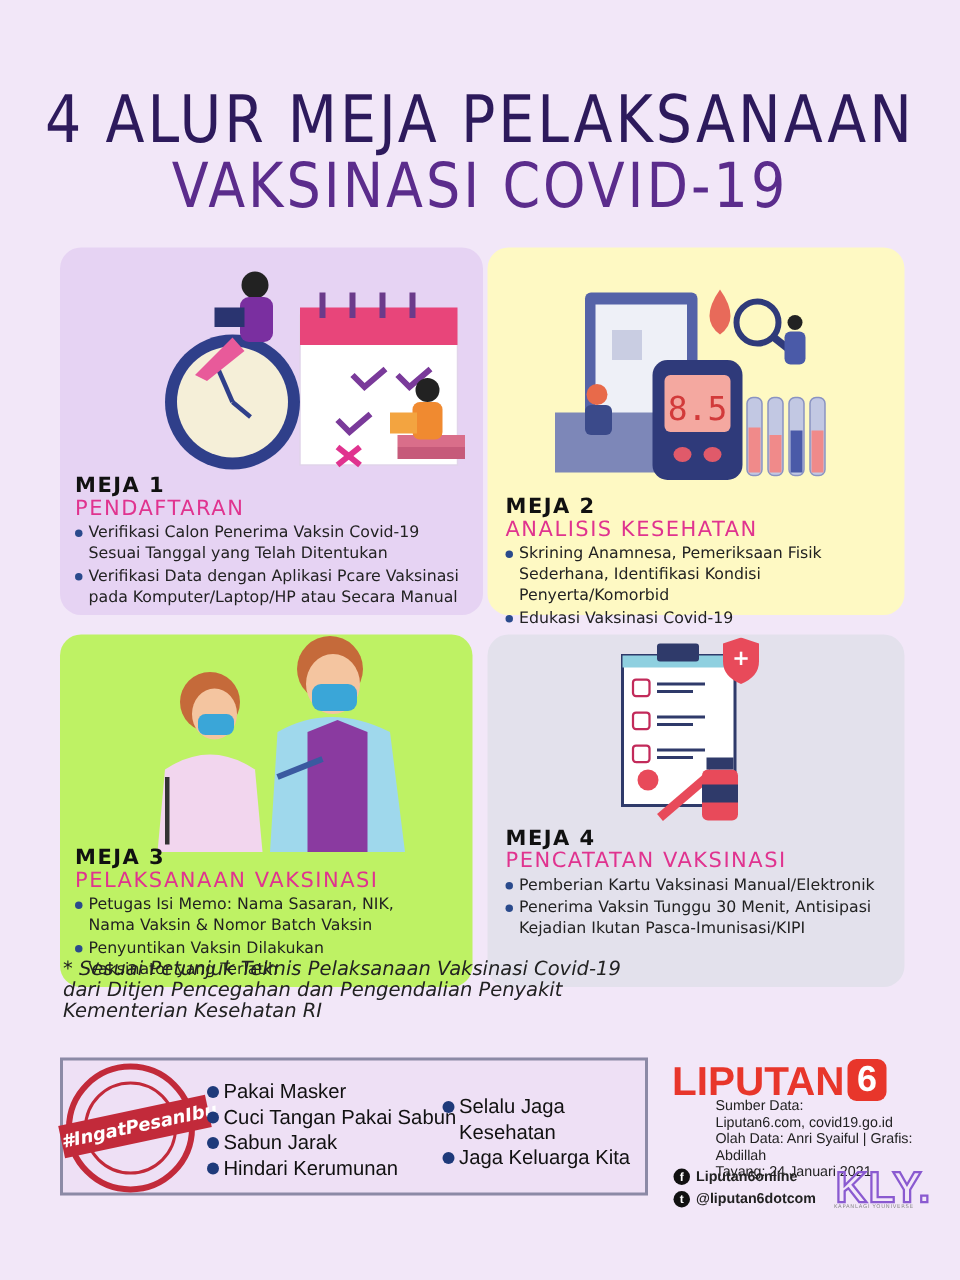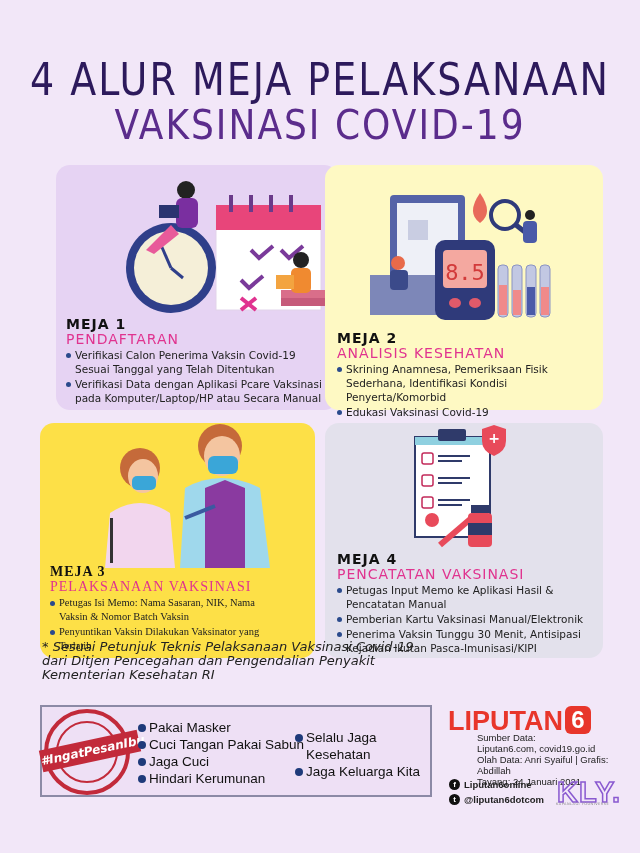--- a/index.html
+++ b/index.html
@@ -1,23 +1,23 @@
 <!DOCTYPE html>
 <html><head>
 <meta charset="utf-8">
 <style>
   * { box-sizing: border-box; margin: 0; padding: 0; }
   body { width: 640px; height: 853px; background: #f2e7f8; font-family: "DejaVu Sans", sans-serif; position: relative; overflow: hidden; }
   .title { position: absolute; left: 0; width: 640px; text-align: center; font-family: "DejaVu Sans", sans-serif; font-weight: normal; letter-spacing: 2px; }
   .title1 { top: 58px; font-size: 38px; color: #2d1a5c; transform: scaleY(1.15); }
   .title2 { top: 104px; font-size: 36px; color: #5b2c8c; transform: scaleY(1.15); }
   .card { position: absolute; border-radius: 14px; }
-  .c1 { left: 56px; top: 165px; width: 282px; height: 245px; background: #e6d3f3; padding-left: 15px; }
+  .c1 { left: 40px; top: 165px; width: 282px; height: 245px; background: #e6d3f3; padding-left: 15px; }
   .c2 { left: 325px; top: 165px; width: 278px; height: 245px; background: #fef9c3; }
-  .c3 { left: 40px; top: 423px; width: 275px; height: 235px; background: #fde047; font-family: Liberation Serif, serif; }
+  .c3 { left: 40px; top: 423px; width: 275px; height: 235px; background: #bef264; }
   .c4 { left: 325px; top: 423px; width: 278px; height: 235px; background: #e3e1ec; }
   .illus { position: absolute; }
   .meja { position: absolute; font-weight: bold; font-size: 14px; color: #111; letter-spacing: 1px; }
   .sub { position: absolute; font-size: 14px; color: #e0338f; letter-spacing: 1px; }
   .list { position: absolute; list-style: none; font-size: 10.5px; color: #222; line-height: 14px; }
   .list li { position: relative; padding-left: 9px; margin-bottom: 1px; }
   .list li::before { content: ""; position: absolute; left: 0; top: 5px; width: 5px; height: 5px; border-radius: 50%; background: #2a4a8c; }
   .note { position: absolute; left: 42px; top: 640px; font-size: 13px; font-style: italic; color: #222; line-height: 14px; width: 400px; }
   .ingat { position: absolute; left: 40px; top: 705px; width: 392px; height: 92px; border: 2px solid #8c8aa6; background: #eee0f5; }
   .stamp { position: absolute; left: 2px; top: 2px; width: 86px; height: 86px; border-radius: 50%; border: 4px solid #c22a3a; }
@@ -164,37 +164,36 @@
     <path d="M72 4 l12 -4 l12 4 v12 q0 10 -12 15 q-12 -5 -12 -15z" fill="#e84a5a"></path>
     <text x="84" y="18" font-size="14" fill="#fff" text-anchor="middle" font-weight="bold">+</text>
     <line x1="30" y1="120" x2="65" y2="90" stroke="#e84a5a" stroke-width="6"></line>
     <rect x="58" y="88" width="24" height="34" rx="4" fill="#e84a5a"></rect>
       <rect x="61" y="80" width="18" height="8" fill="#2f3a6a"></rect>
     <rect x="58" y="98" width="24" height="12" fill="#2f3a6a"></rect>
   </svg>
   <div class="meja" style="left:12px;top:128px">MEJA 4</div>
   <div class="sub" style="left:12px;top:143px">PENCATATAN VAKSINASI</div>
   <ul class="list" style="left:12px;top:160px;width:262px">
-    <li>Petugas Input Memo ke Aplikasi Hasil &amp; Pencatatan Manual</li>
     <li>Pemberian Kartu Vaksinasi Manual/Elektronik</li>
     <li>Penerima Vaksin Tunggu 30 Menit, Antisipasi Kejadian Ikutan Pasca-Imunisasi/KIPI</li>
   </ul>
 </div>
 
 <div class="note">* Sesuai Petunjuk Teknis Pelaksanaan Vaksinasi Covid-19 dari Ditjen Pencegahan dan Pengendalian Penyakit Kementerian Kesehatan RI</div>
 
 <div class="ingat">
   <div class="stamp">
     <div class="stamp-inner"></div>
     <div class="stamp-band">#IngatPesanIbu</div>
   </div>
   <ul class="tips" style="left:96px;top:12px">
     <li>Pakai Masker</li>
     <li>Cuci Tangan Pakai Sabun</li>
-    <li>Jaga Cuci</li>
+    <li>Sabun Jarak</li>
     <li>Hindari Kerumunan</li>
   </ul>
   <ul class="tips" style="left:253px;top:22px">
     <li>Selalu Jaga Kesehatan</li>
     <li>Jaga Keluarga Kita</li>
   </ul>
 </div>
 
 <div class="brand"><span>LIPUTAN</span><span class="six">6</span></div>
 <div class="meta">

